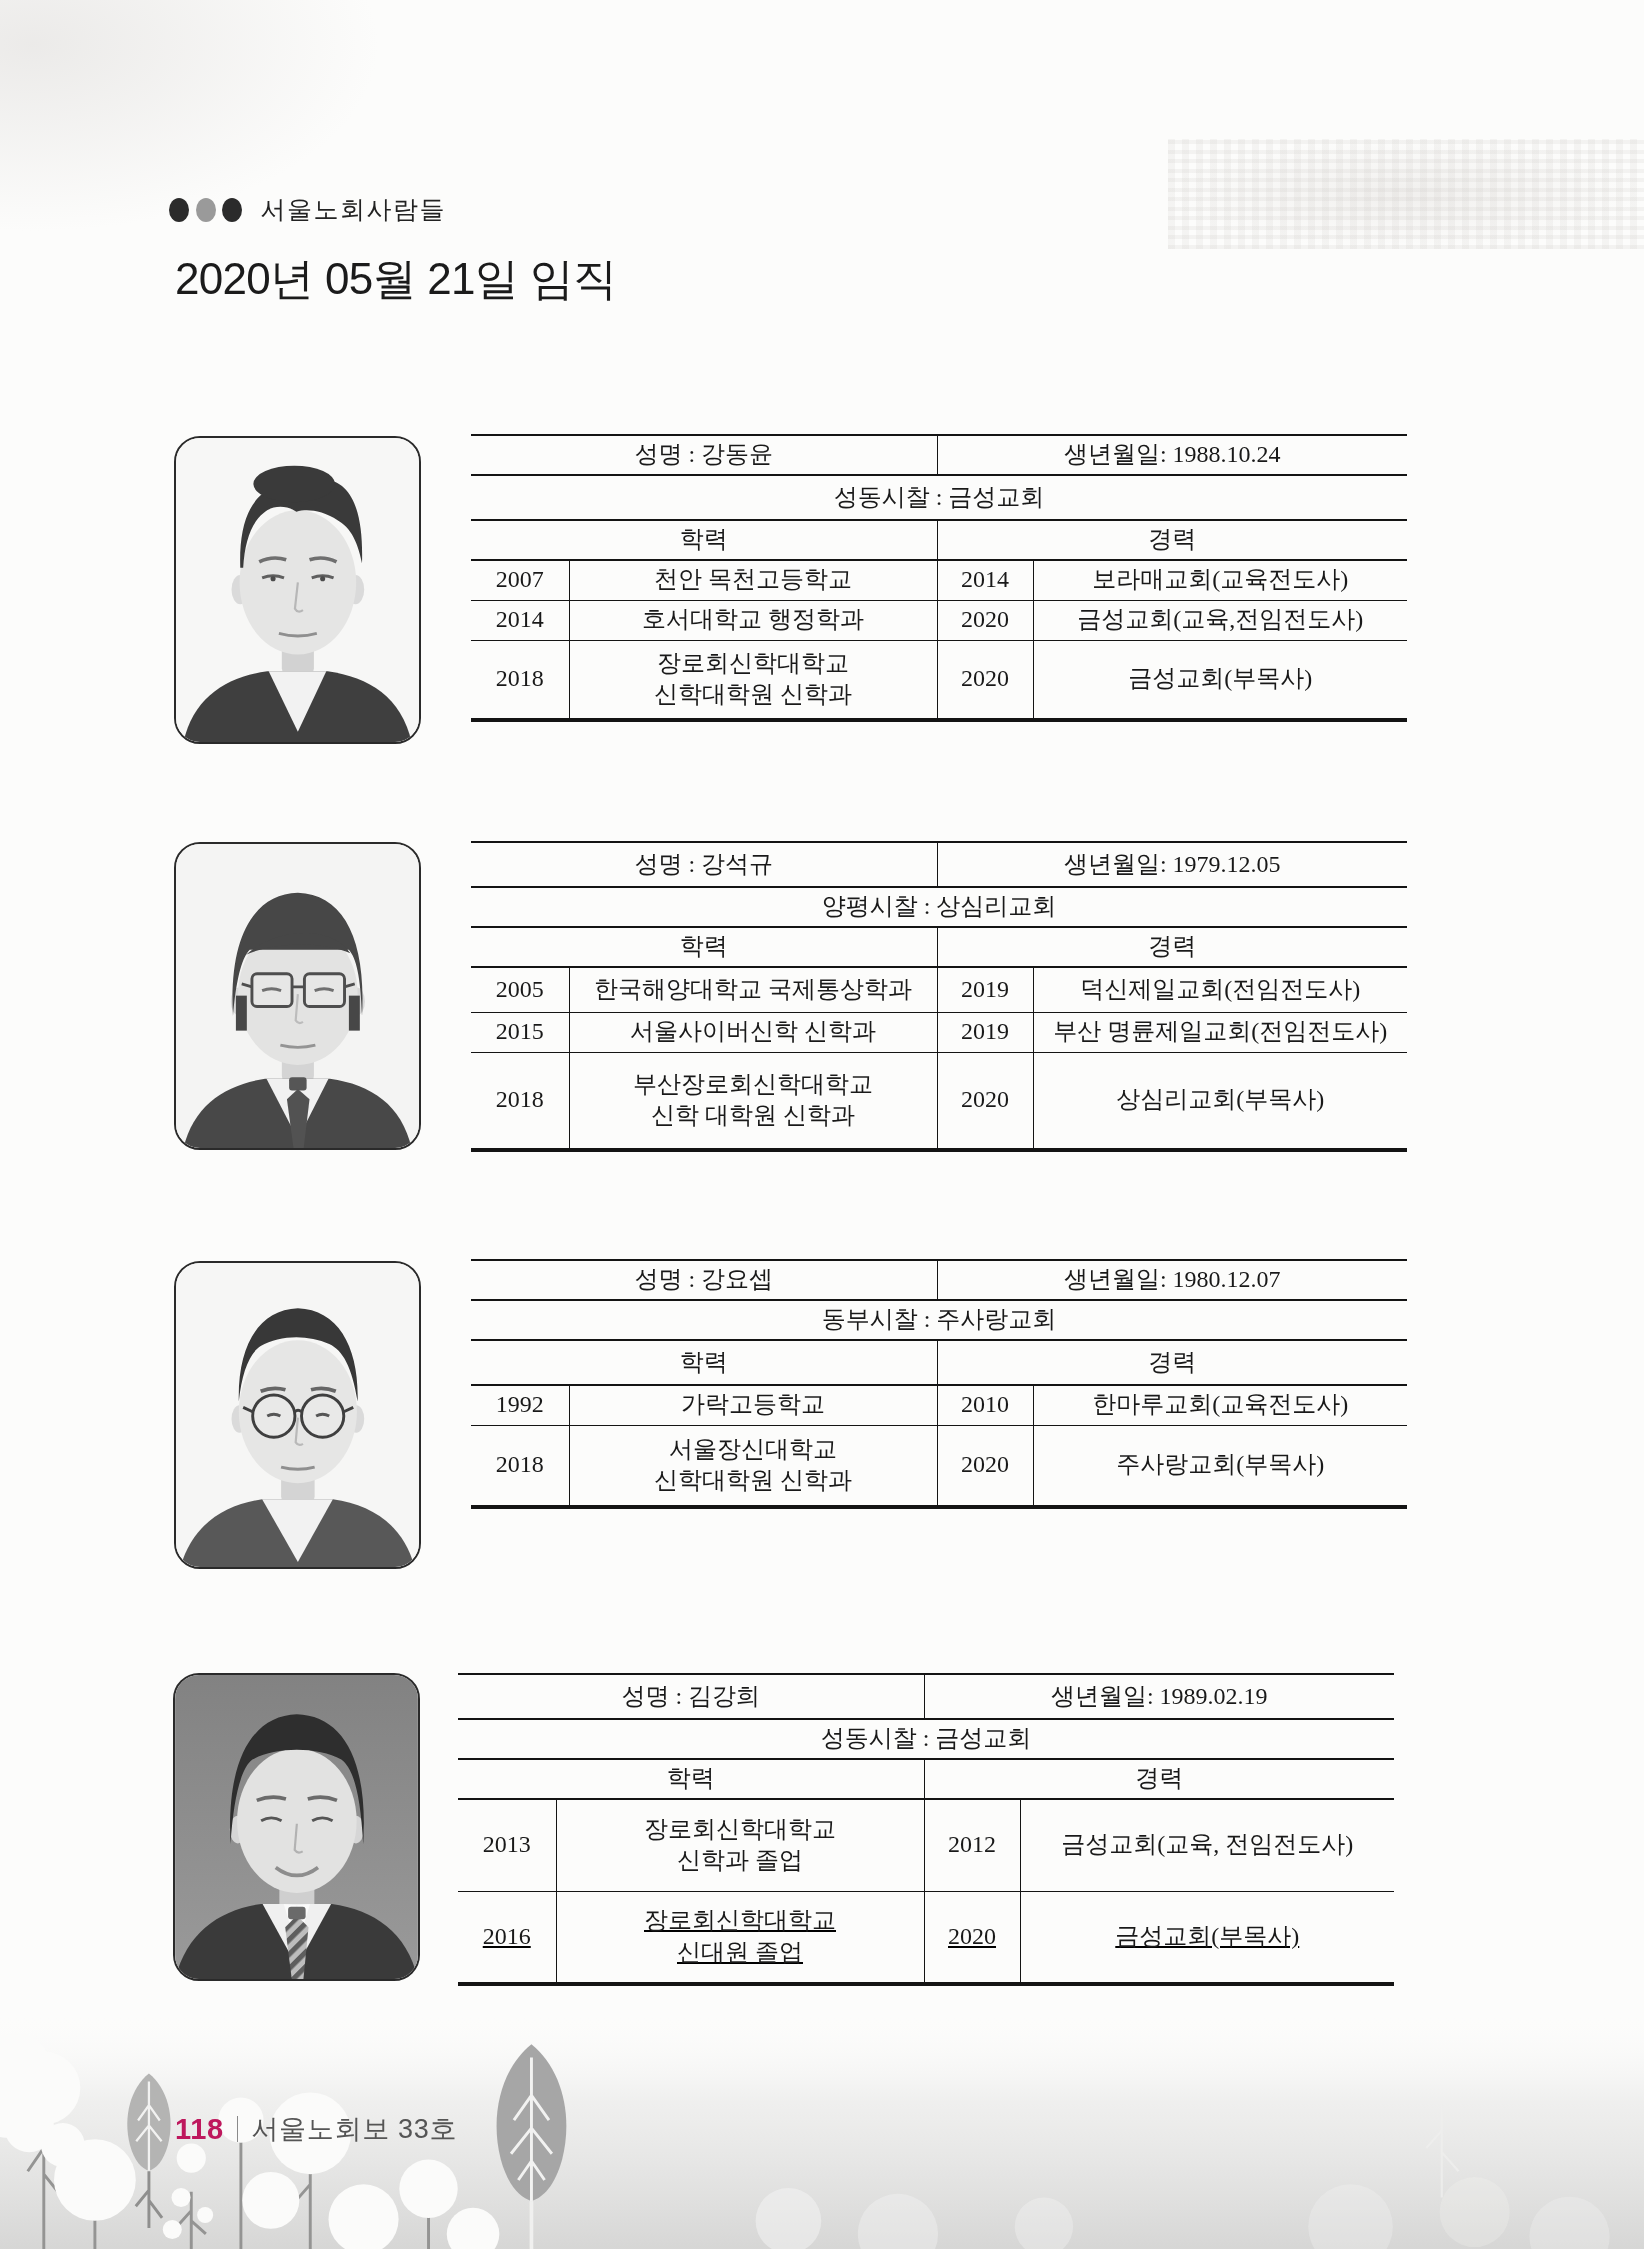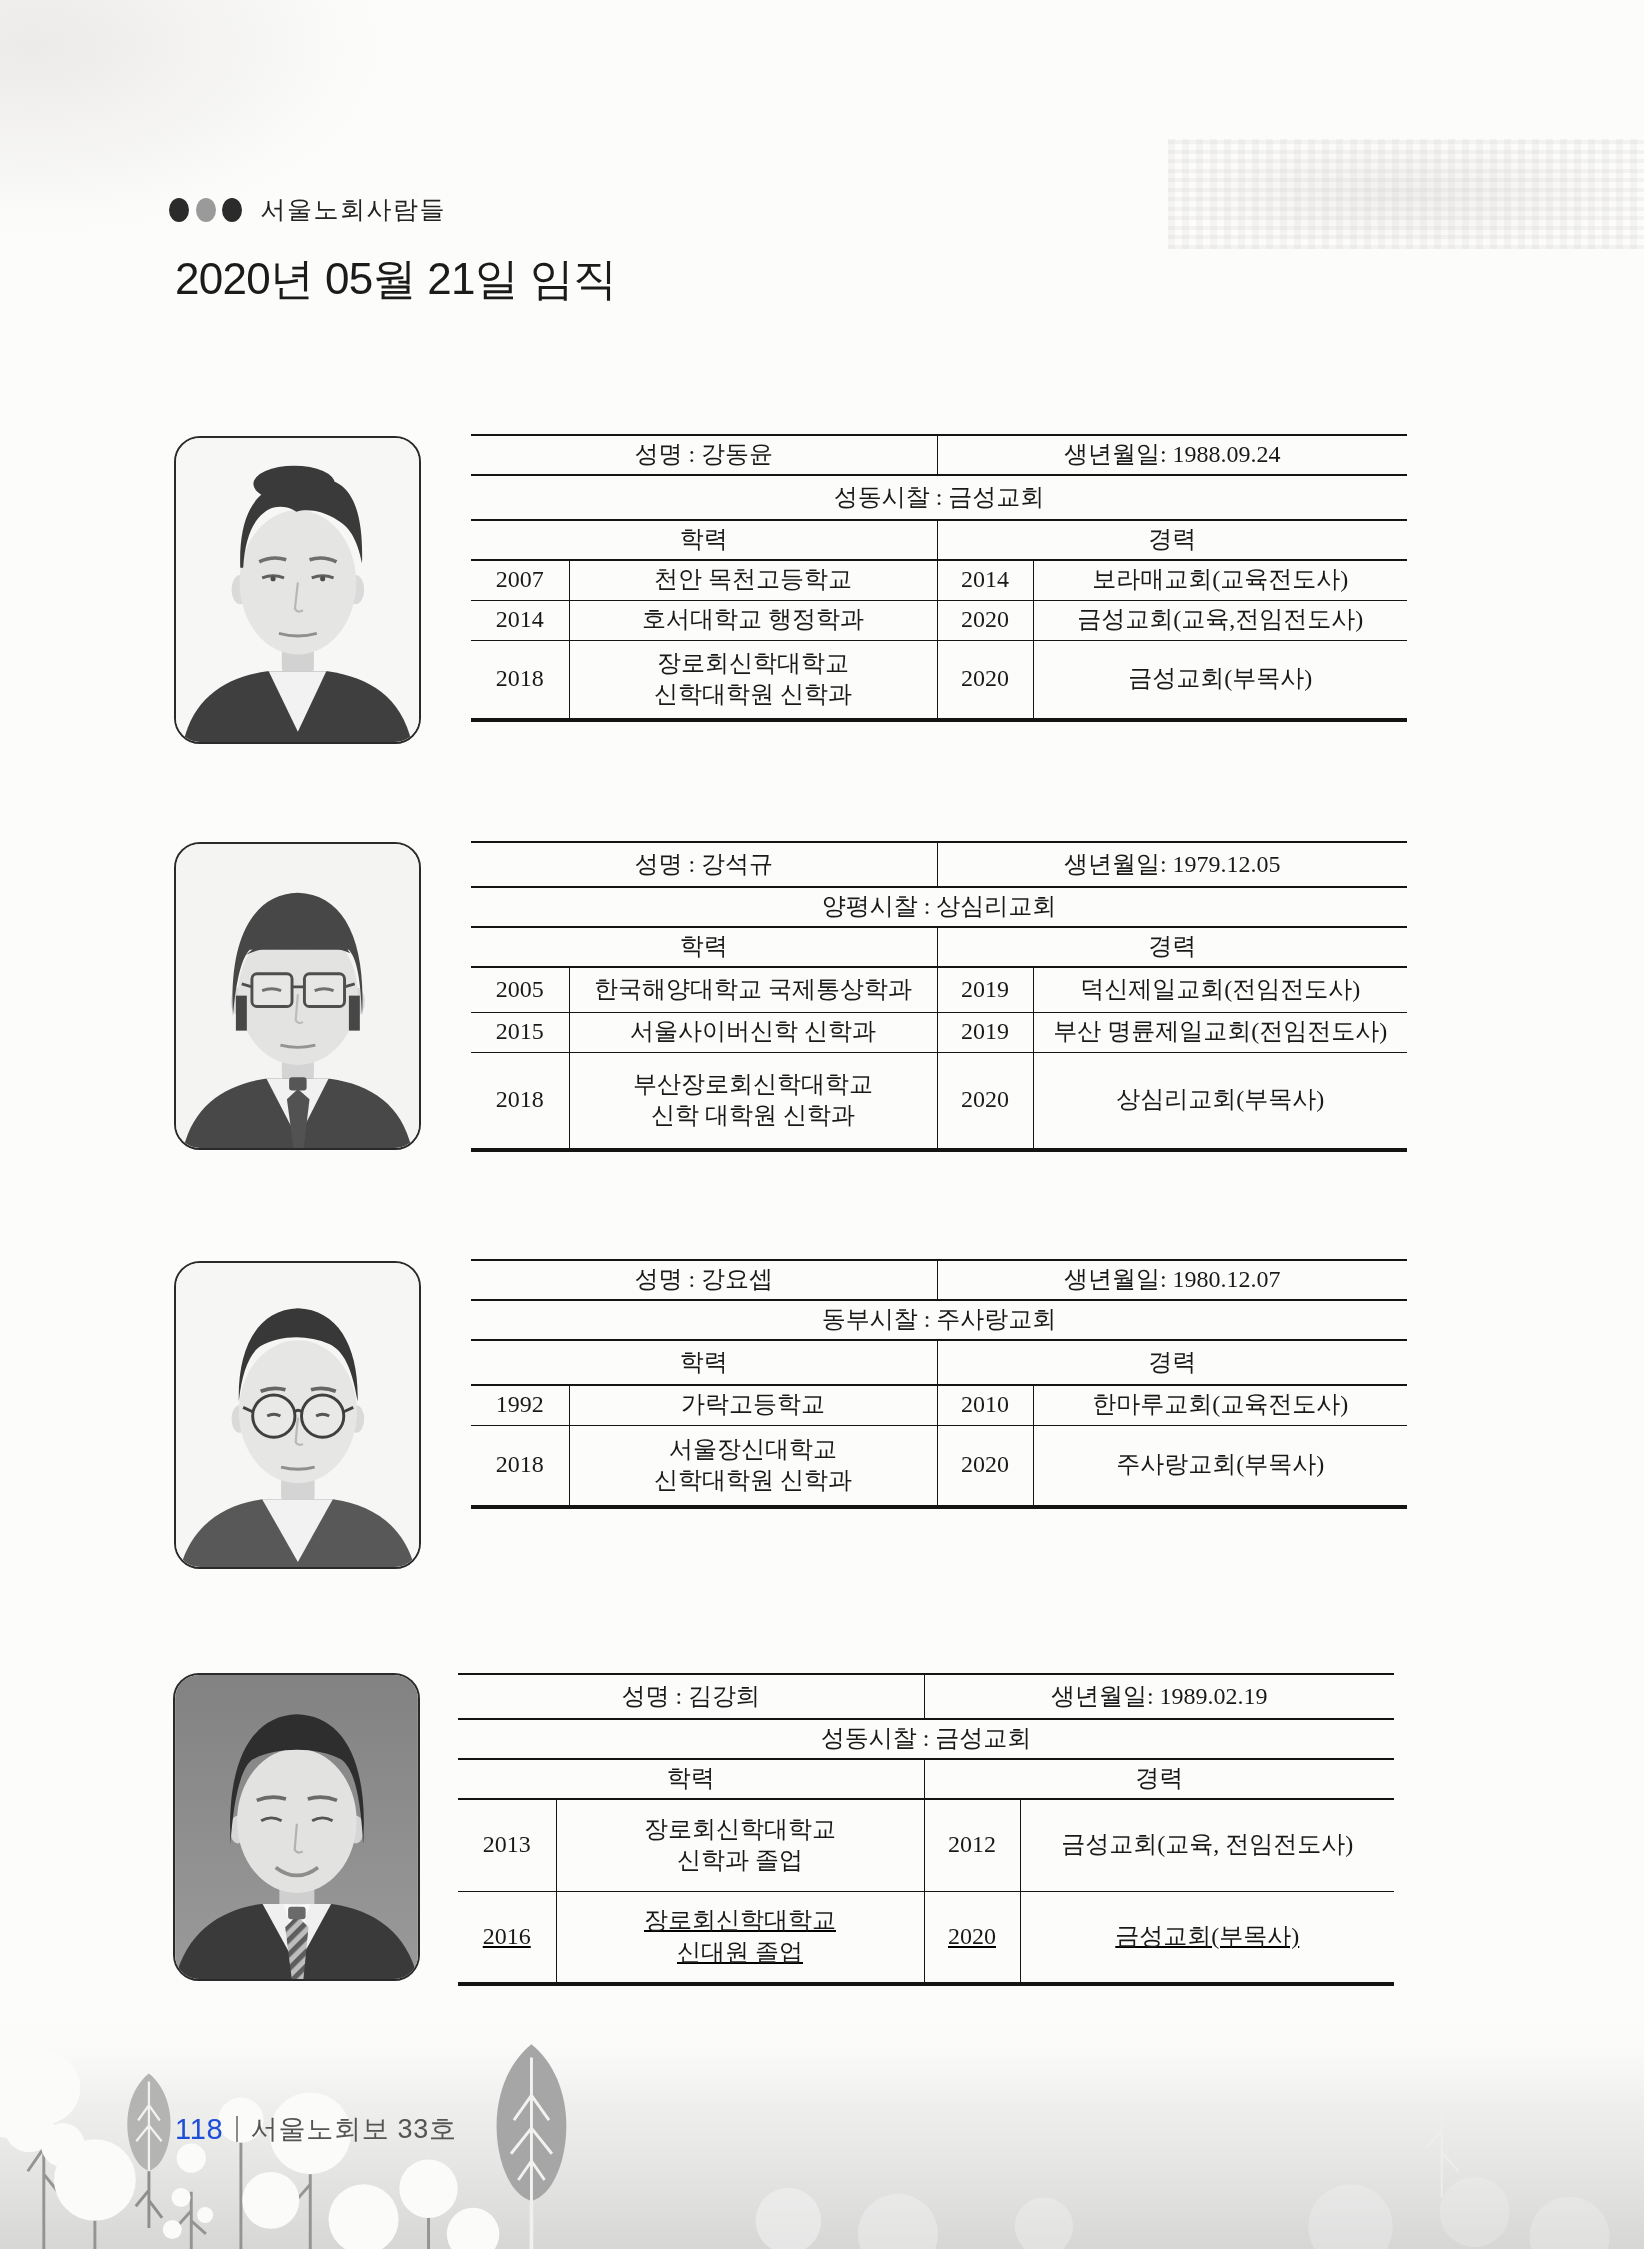--- a/index.html
+++ b/index.html
@@ -45,21 +45,21 @@
     font-size:24px;line-height:1.32;color:#191919;white-space:pre-line;
   }
   tr.h64{height:40px;} tr.h62{height:45px;}
   tr.tall1{height:80px;} tr.tall2{height:98px;} tr.tall3{height:82px;}
   tr.tall4a{height:92px;} tr.tall4b{height:93px;text-decoration:underline;}
   td.b3{border-bottom:2.2px solid #141414;}
   td.b2{border-bottom:1.5px solid #141414;}
   td.vl{border-left:1.5px solid #141414;}
   
   .footer-line{position:absolute;left:175px;top:2111px;display:flex;align-items:center;z-index:3;}
-  .footer-page{font-size:29px;font-weight:normal;color:#1d4ed8;letter-spacing:0.7px;}
+  .footer-page{font-size:29px;font-weight:bold;color:#be185d;letter-spacing:0.7px;}
   .footer-sep{width:1.5px;height:26px;background:#8a8a8a;margin:0 13px;}
   .footer-pub{font-size:27px;color:#555;letter-spacing:0.7px;}
   .deco-bottom{position:absolute;left:0;top:2002px;width:1644px;height:248px;z-index:1;}
 </style>
 </head>
 <body>
 
 <div class="page">
 
   <div class="wash-topleft"></div>
@@ -99,21 +99,21 @@
   <table class="profile" style="left:471px;top:434px">
     <colgroup>
         <col style="width:98px">
         <col style="width:368px">
         <col style="width:96px">
         <col style="width:374px">
       </colgroup>
     <tbody>
         <tr class="h64">
       <td colspan="2" class="b3">성명 : 강동윤</td>
-      <td colspan="2" class="b3 vl">생년월일: 1988.09.24</td>
+      <td colspan="2" class="b3 vl">생년월일: 1988.10.24</td>
     </tr>
     <tr class="h62">
       <td colspan="4" class="b3">성동시찰 : 금성교회</td>
     </tr>
     <tr class="h64">
       <td colspan="2" class="b3">학력</td>
       <td colspan="2" class="b3 vl">경력</td>
     </tr>
     <tr class="h64">
       <td class="b2">2007</td>

